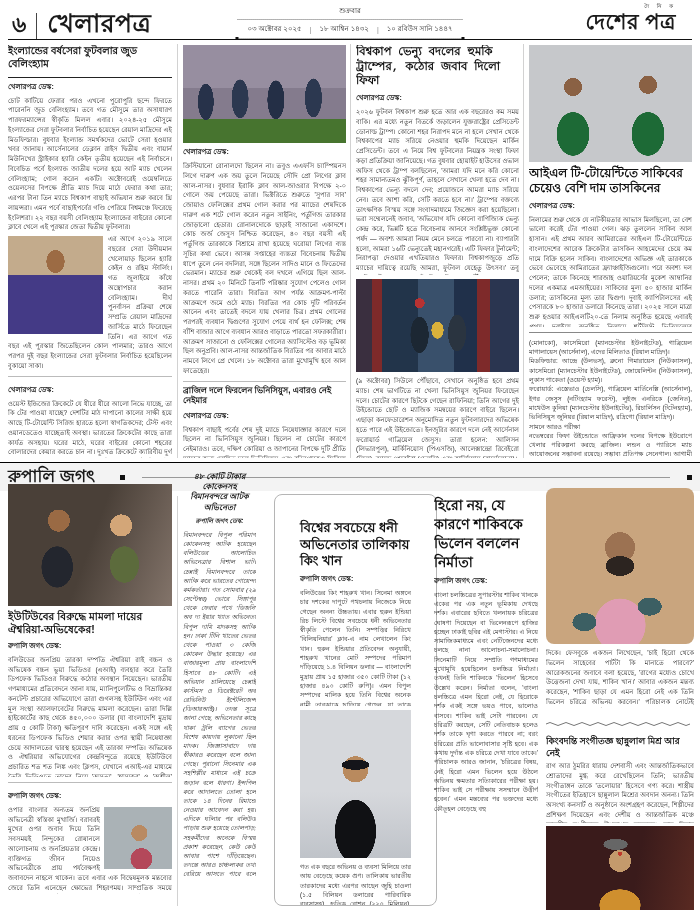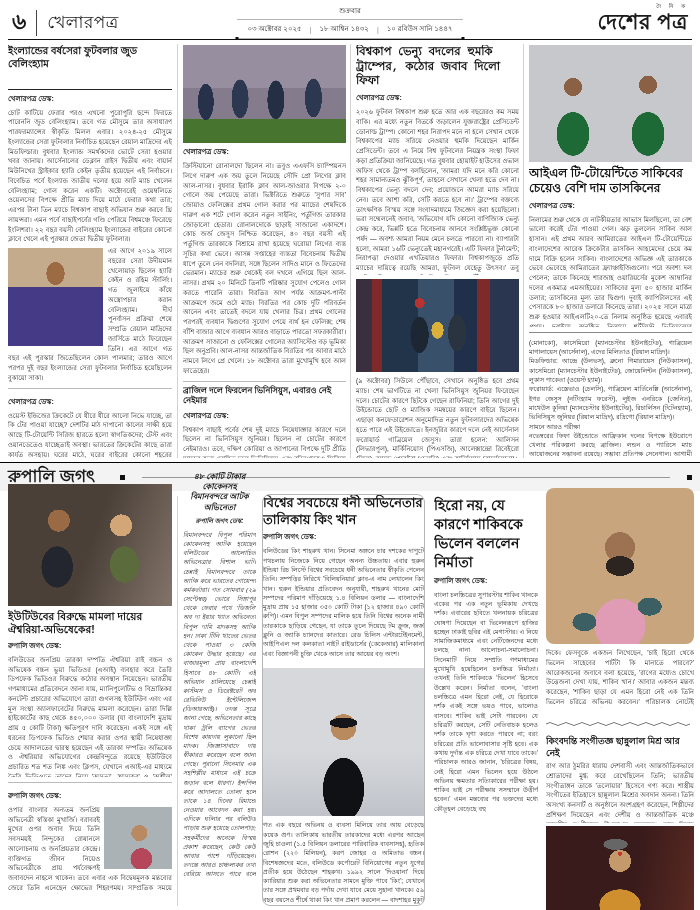--- a/index.html
+++ b/index.html
@@ -2,36 +2,36 @@
 <html lang="bn"><head>
 <meta charset="utf-8">
 <style>
   html,body{margin:0;padding:0;background:#e9e9e9;}
   .page{position:relative;width:700px;height:910px;background:#fff;margin:0 auto;
         font-family:"Liberation Sans","DejaVu Sans",sans-serif;color:#1a1a1a;overflow:hidden;}
   
   .hdr-left{position:absolute;left:12px;top:4px;display:flex;align-items:center;gap:10px;}
   .pagenum{font-size:22px;font-weight:bold;}
   .hdr-sep{width:1px;height:26px;background:#444;}
-  .section-name{font-size:17px;font-weight:400;letter-spacing:.5px;}
+  .section-name{font-size:25px;font-weight:700;letter-spacing:.5px;}
   .hdr-center{position:absolute;left:50%;transform:translateX(-50%);top:5px;text-align:center;}
   .weekday{font-size:7px;color:#222;}
   .dateline{margin-top:2px;border-top:1px dotted #666;border-bottom:1px dotted #666;
             padding:3px 10px;font-size:7px;display:flex;gap:8px;align-items:center;position:relative;}
   .dateline:before,.dateline:after{content:"";position:absolute;bottom:-2px;width:3px;height:3px;background:#111;}
   .dateline:before{left:-2px}.dateline:after{right:-2px}
   .dl-sep{color:#888;}
-  .hdr-right{position:absolute;right:12px;top:3px;text-align:right;}
+  .hdr-right{position:absolute;right:24px;top:3px;text-align:right;}
   .masthead-daily{font-size:5.5px;letter-spacing:3px;}
   .masthead{font-size:21px;font-weight:800;letter-spacing:.5px;line-height:1;}
   .top-rule{position:absolute;top:39px;left:8px;right:8px;border-top:1.5px solid #111;}
   
   .col{position:absolute;overflow:hidden;}
   .h1{font-weight:800;line-height:1.28;color:#111;}
-  .h-rule{border-bottom:1px solid #222;padding-bottom:18px;margin-bottom:3px;}
+  .h-rule{border-bottom:1px solid #222;padding-bottom:6px;margin-bottom:3px;}
   .byline{font-size:7px;font-weight:bold;margin:3px 0 3px;}
   .body{font-size:6.6px;line-height:1.48;text-align:justify;color:#262626;}
   .pre{white-space:pre-line;}
   .art-sep{border-top:1px solid #bbb;margin-top:5px;padding-top:4px;}
   .thin-rule{border-top:1px solid #888;margin:5px 0;}
   .vline{position:absolute;width:1px;background:#d2d2d2;}
   .ph{position:relative;overflow:hidden;background:#ccc;}
   
   .ph-bellingham{float:left;width:95px;height:98px;margin:2px 5px 2px 0;background:
     radial-gradient(ellipse 15px 19px at 50% 26%,#9c6b44 0 60%,rgba(0,0,0,0) 61%),
@@ -83,21 +83,21 @@
     radial-gradient(circle 11px at 50% 38%,#c49a6c 0 100%,rgba(0,0,0,0) 0),
     radial-gradient(ellipse 34px 26px at 50% 86%,#cf8f2e 0 60%,rgba(0,0,0,0) 61%),
     linear-gradient(100deg,#3a1b1b 0 60%,#5a2a22 100%);}
   
   .section-bar{position:absolute;top:462px;left:0;right:0;height:29px;background:#f3f3f3;
     border-top:1px solid #000;display:flex;align-items:center;padding:0 8px;box-sizing:border-box;gap:11px;}
   .section-title{font-size:17px;font-weight:800;margin-right:14px;}
   .sq{width:5px;height:5px;background:#111;flex:none;}
   .bar-line{flex:1;height:1px;background:#999;margin:0 6px;}
   
-  .kbox{border:1px solid #b5b5b5;border-radius:8px;padding:0;box-sizing:border-box;}
+  .kbox{border:1px solid #b5b5b5;border-radius:8px;padding:25px;box-sizing:border-box;margin-left:12px;}
   .wavy-wrap{margin:5px 0;}
 </style>
 </head>
 <body>
 
 <div class="page">
 
   <div class="hdr-left">
     <span class="pagenum">৬</span>
     <span class="hdr-sep"></span>

